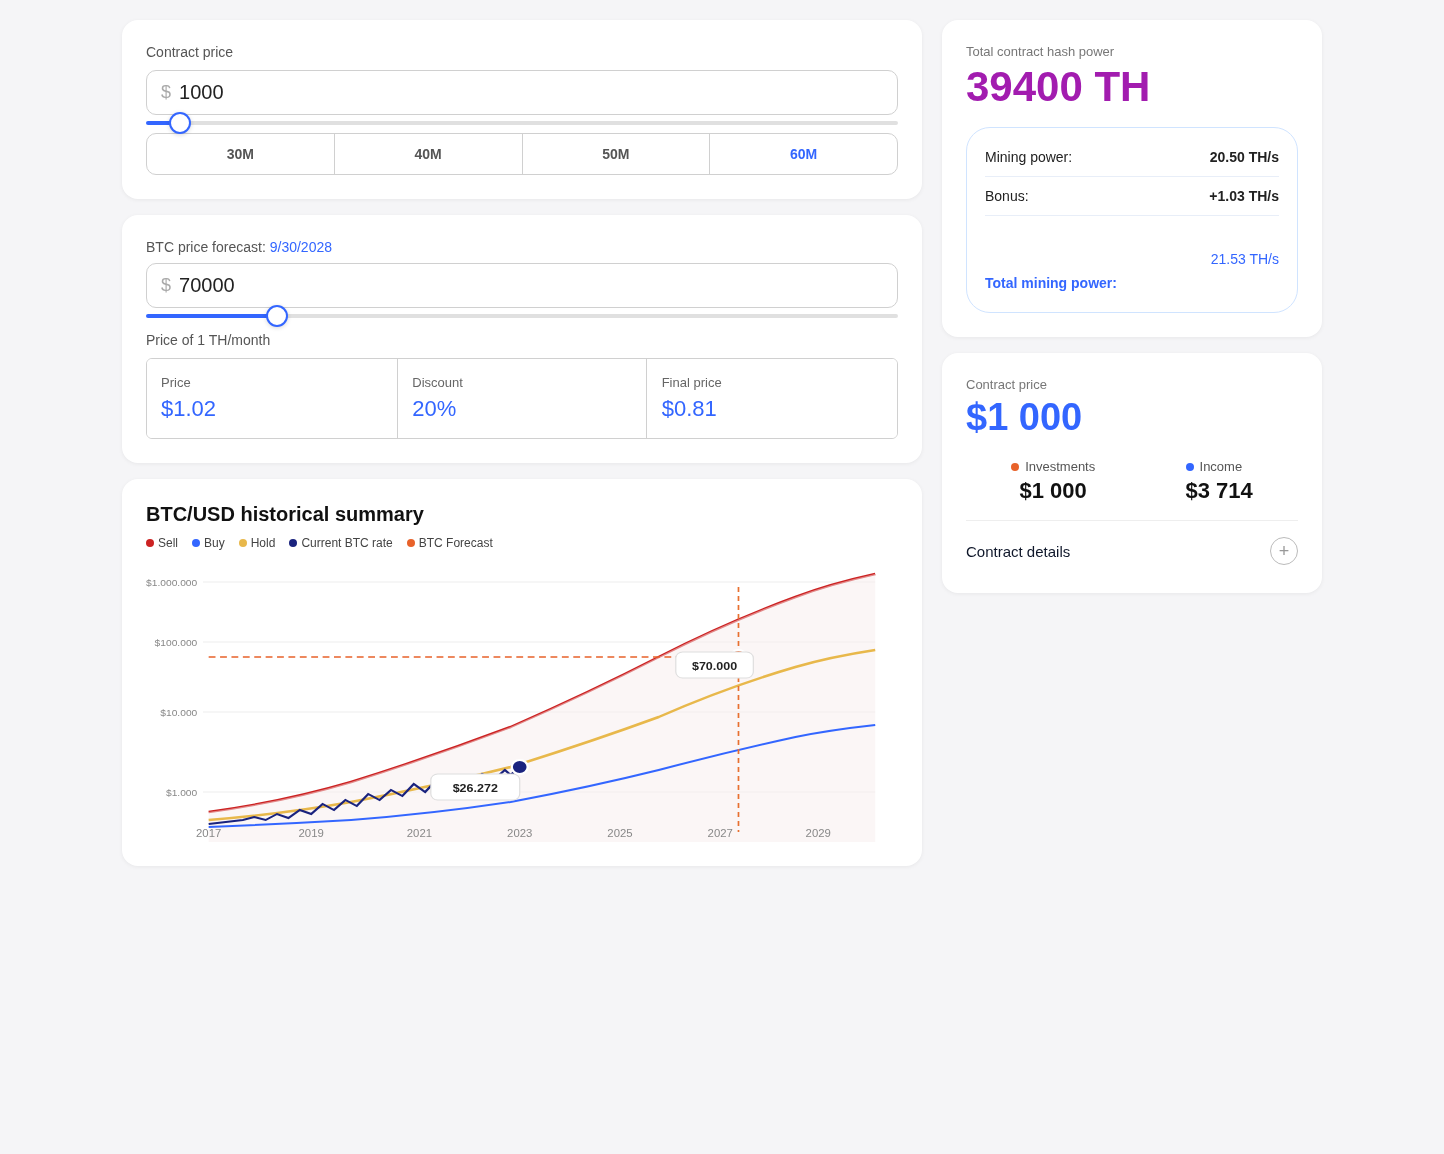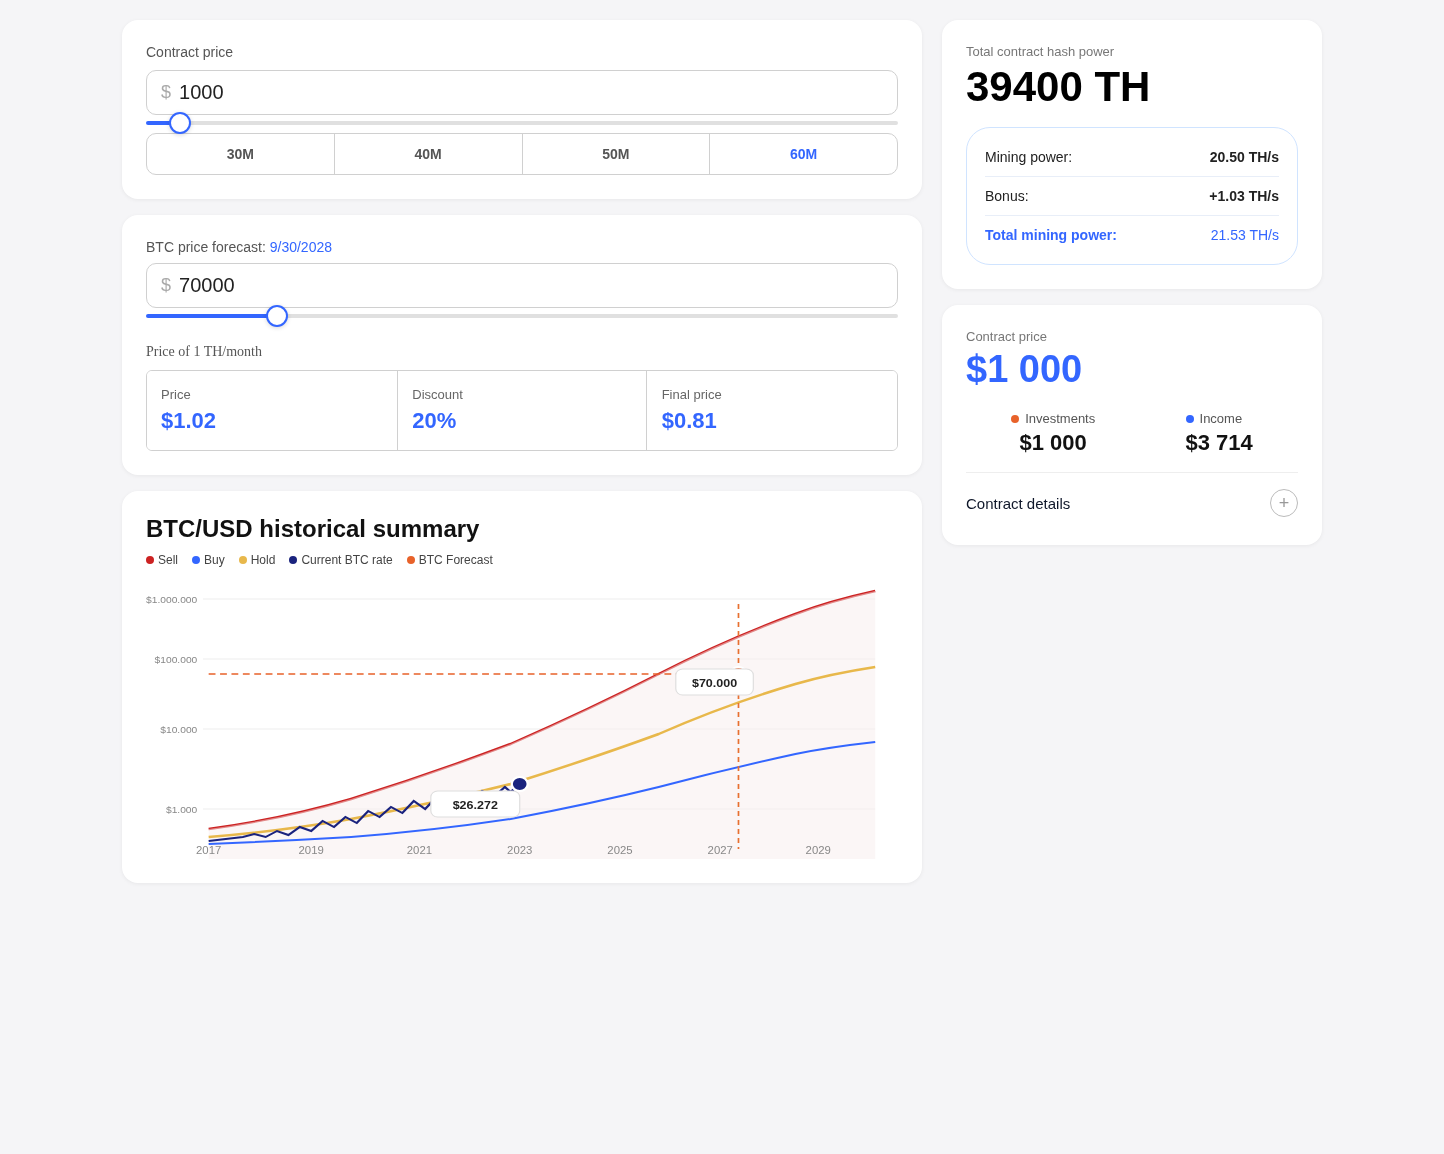--- a/index.html
+++ b/index.html
@@ -130,31 +130,31 @@
       border-left: 1.5px solid #d0d0d0;
       border-right: 1.5px solid #d0d0d0;
     }
     .price-cell-label {
       font-size: 13px;
       color: #666;
       margin-bottom: 6px;
     }
     .price-cell-value {
       font-size: 22px;
-      font-weight: 700;
+      font-weight: 400;
       color: #3366ff;
     }
     .chart-card {
       background: #fff;
       border-radius: 16px;
       padding: 24px;
       box-shadow: 0 1px 4px rgba(0,0,0,0.06);
     }
     .chart-title {
-      font-size: 24px;
+      font-size: 20px;
       font-weight: 700;
       margin-bottom: 10px;
       color: #111;
     }
     .legend {
       display: flex;
       gap: 14px;
       flex-wrap: wrap;
       margin-bottom: 12px;
       font-size: 12px;
@@ -187,38 +187,38 @@
       box-shadow: 0 1px 4px rgba(0,0,0,0.06);
     }
     .hash-label {
       font-size: 13px;
       color: #777;
       margin-bottom: 4px;
     }
     .hash-value {
       font-size: 42px;
       font-weight: 800;
-      color: #000000;
+      color: #a21caf;
       margin-bottom: 16px;
     }
     .hash-details-box {
       border: 1.5px solid #d0e4ff;
       border-radius: 24px;
       padding: 16px 18px;
     }
     .hash-row {
       display: flex;
       justify-content: space-between;
       align-items: center;
       padding: 5px 0;
       font-size: 14px;
     }
     .hash-row .hl { color: #222; font-weight: 500; }
     .hash-row .hr { color: #222; font-weight: 700; }
-    .hash-row.total .hl { color: #3366ff; font-weight: 600; }
+    .hash-row.total .hl { color: #3366ff; font-weight: 600; margin-top: 48px; }
     .hash-row.total .hr { color: #3366ff; font-weight: 400; }
     .hash-divider { border: none; border-top: 1px solid #e8eef8; margin: 6px 0; }
 
     .contract-price-card {
       background: #fff;
       border-radius: 16px;
       padding: 24px;
       box-shadow: 0 1px 4px rgba(0,0,0,0.06);
     }
     .contract-price-label {
@@ -330,21 +330,21 @@
         <a href="#">9/30/2028</a>
       </div>
       <div class="price-input-box">
         <span class="dollar">$</span>
         <span>70000</span>
       </div>
       <div class="slider-track btc">
         <div class="slider-thumb btc"></div>
       </div>
 
-      <div class="section-label" style="margin-top:26px;font-family:Liberation Serif, serif;">Price of 1 TH/month</div>
+      <div class="section-label" style="margin-top:14px;">Price of 1 TH/month</div>
       <div class="price-grid">
         <div class="price-cell">
           <div class="price-cell-label">Price</div>
           <div class="price-cell-value">$1.02</div>
         </div>
         <div class="price-cell">
           <div class="price-cell-label">Discount</div>
           <div class="price-cell-value">20%</div>
         </div>
         <div class="price-cell">

